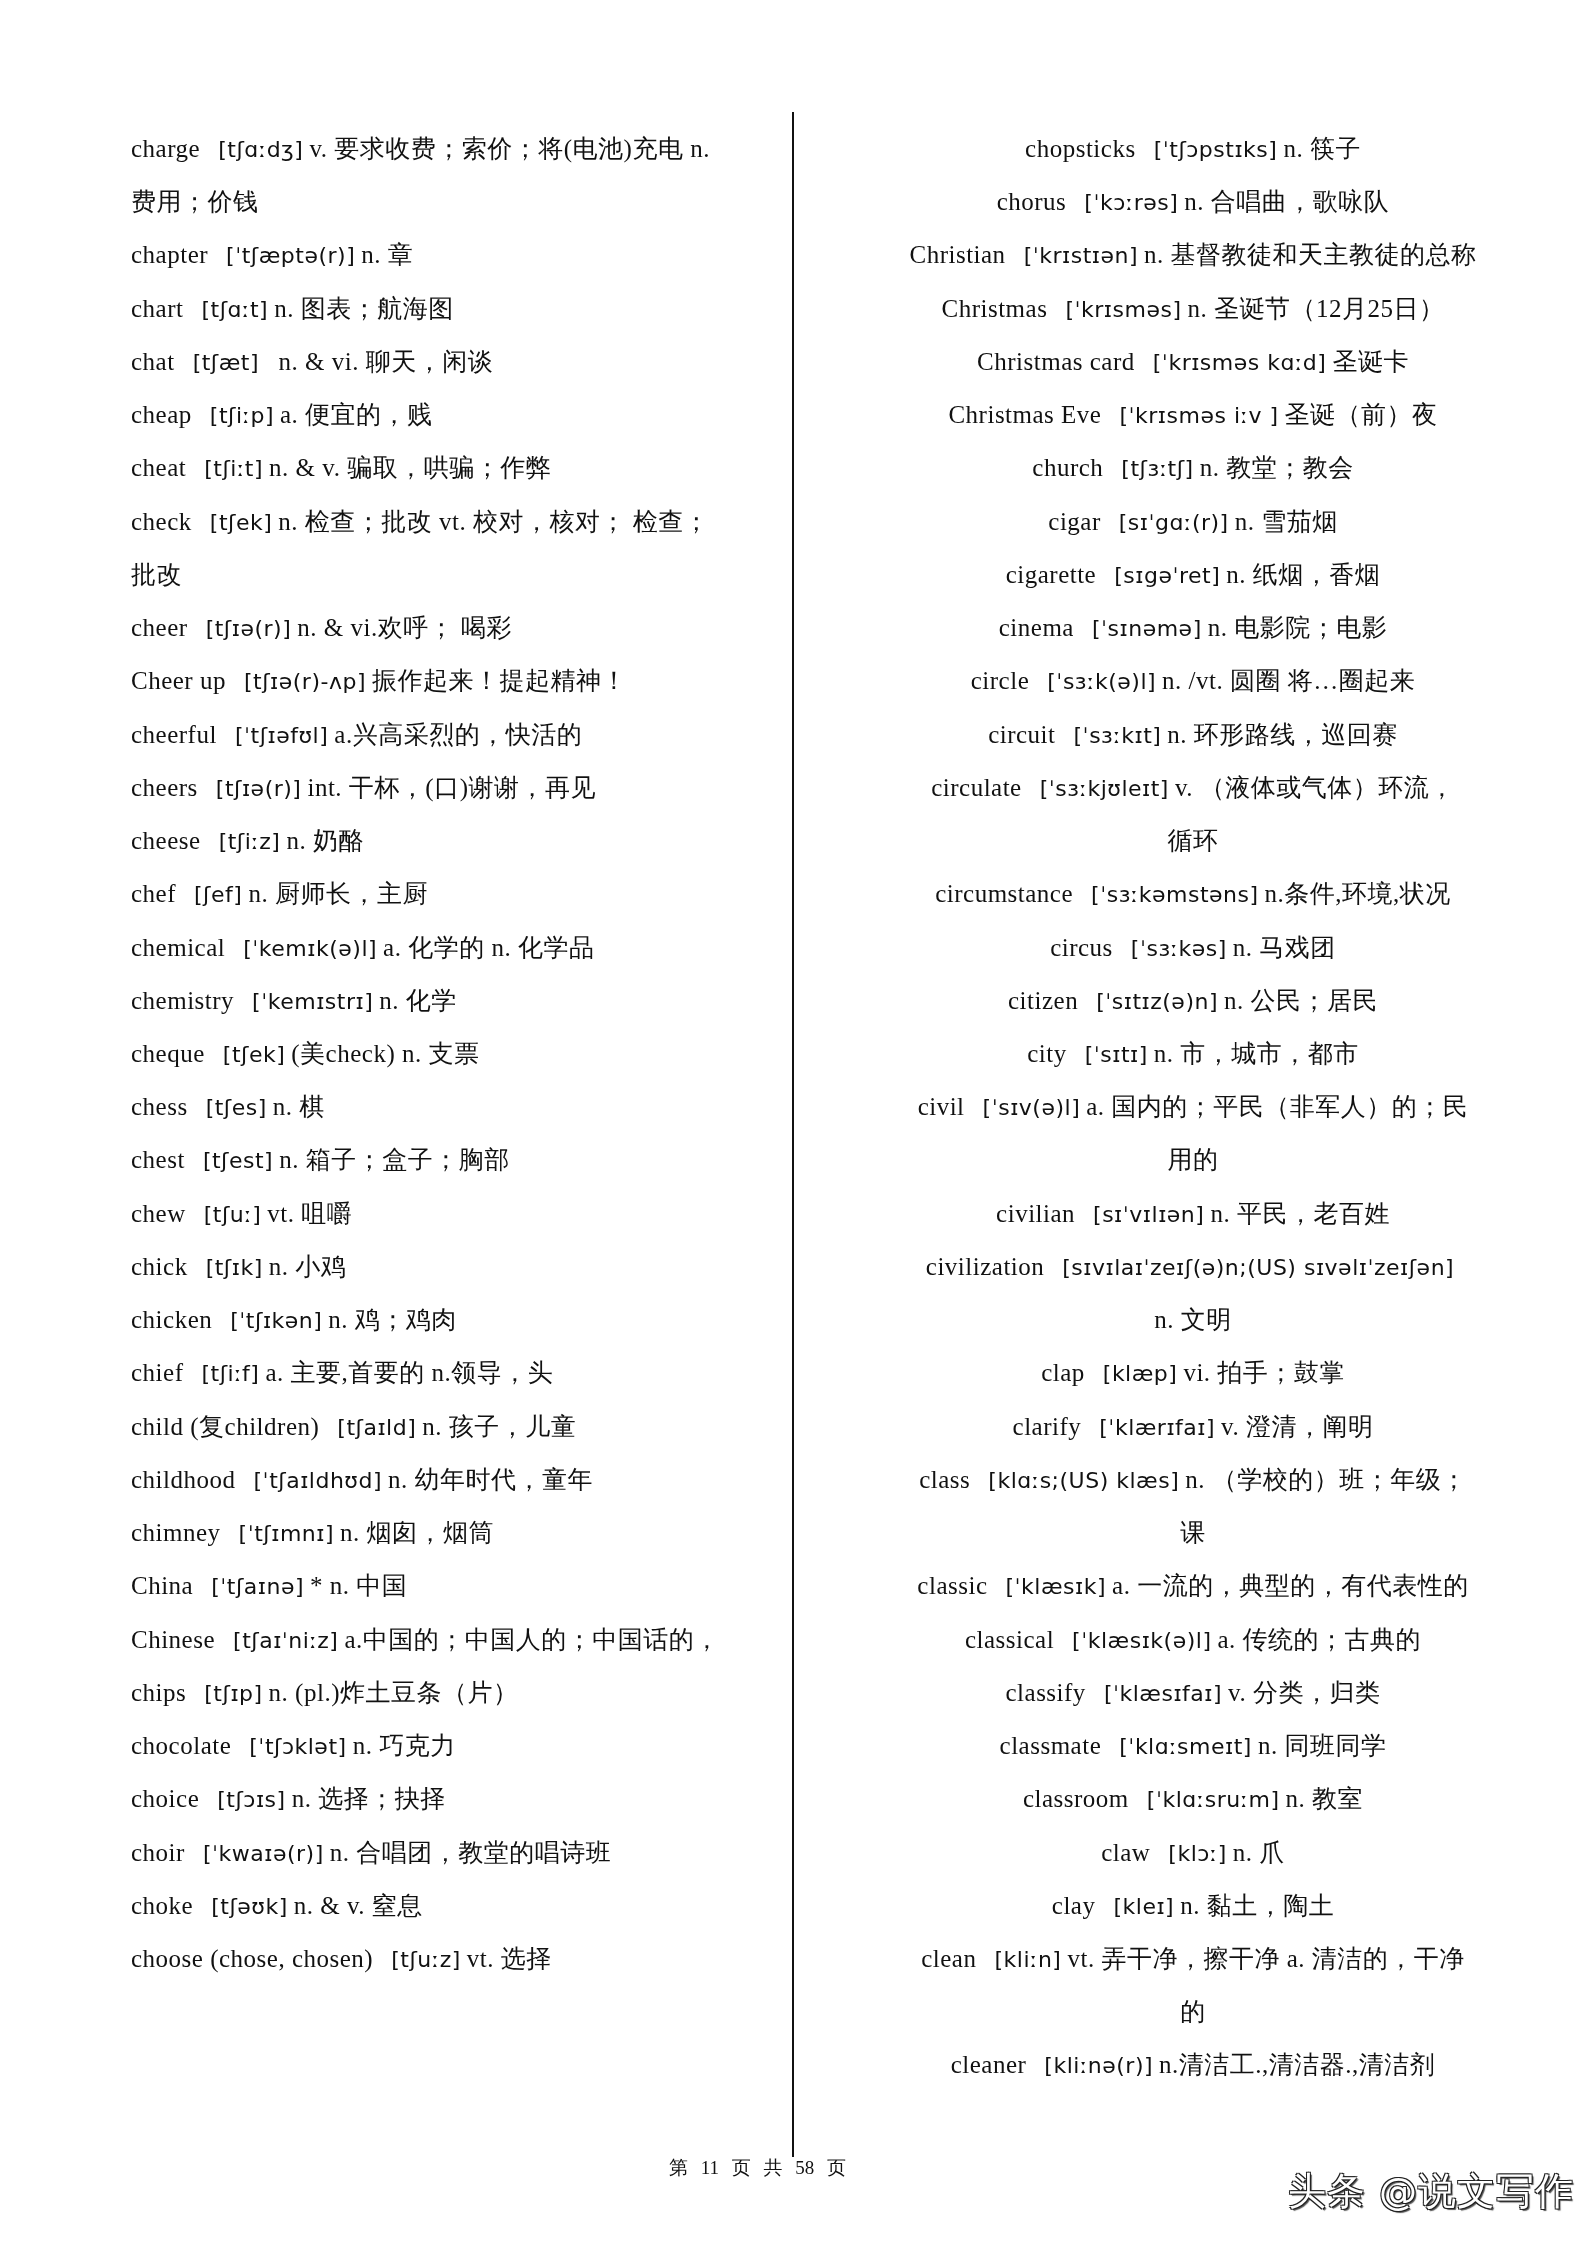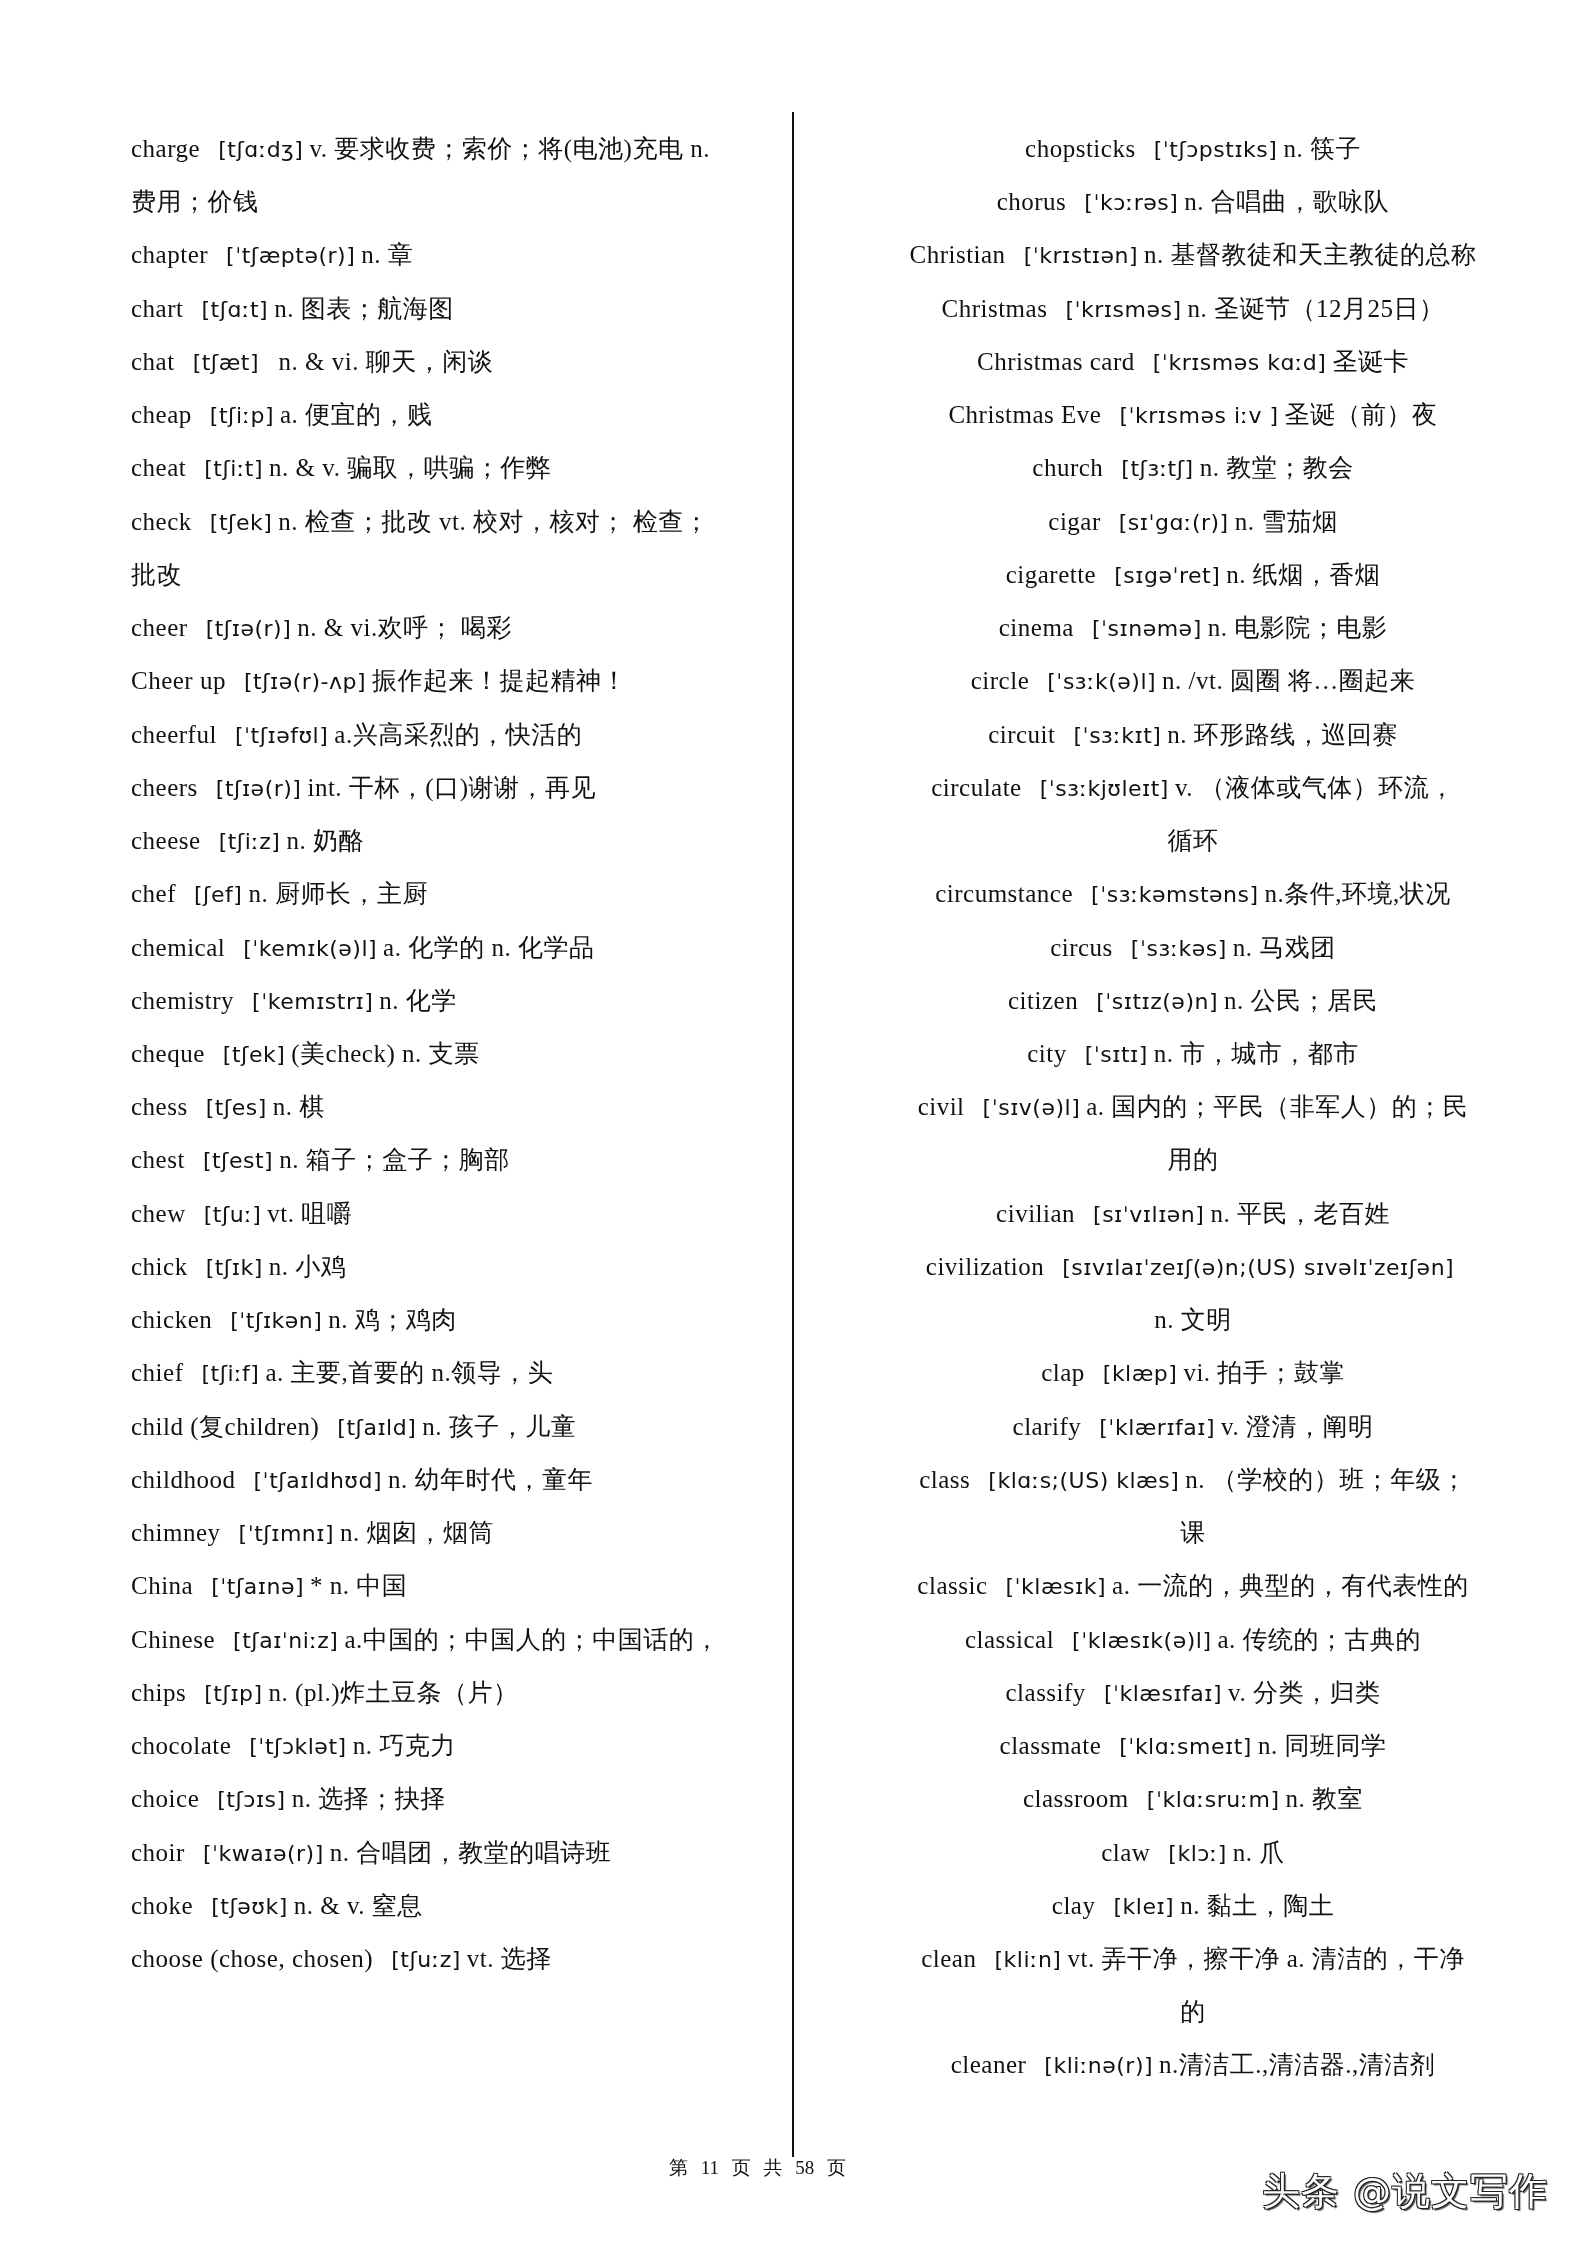--- a/index.html
+++ b/index.html
@@ -10,21 +10,21 @@
   .col-right { left: 823px; width: 740px; text-align: center; }
   .line { height: 53.24px; line-height: 53.24px; font-size: 25px; white-space: nowrap;
           letter-spacing: 0.5px; }
   .line span { white-space: pre; }
   .word { margin-right: 18px; }
   .ipa { font-family: "DejaVu Sans", sans-serif; font-size: 22px; margin-right: 6px; }
   .gloss { }
   .divider { position: absolute; left: 792px; top: 112px; width: 1.5px; height: 2045px; background: #111; }
   .footer { position: absolute; left: 669px; top: 2155px; font-size: 19px; word-spacing: 8px; color: #111;
             font-family: "Liberation Serif", "DejaVu Serif", serif; text-align: center; }
-  .watermark { position: absolute; left: 1262px; top: 2166px; font-size: 38px; color: #ffffff;
+  .watermark { position: absolute; left: 1288px; top: 2166px; font-size: 38px; color: #ffffff;
                font-family: "DejaVu Sans", sans-serif; letter-spacing: 1px;
                text-shadow: -1px -1px 0 #222, 1px -1px 0 #222, -1px 1px 0 #222, 1px 1px 0 #222, 2px 2px 1px #555; }
 </style>
 </head>
 <body>
 
 <div class="col col-left" id="left-col">
     <div class="line">
     <span class="word">charge</span><span class="ipa">[tʃɑːdʒ]</span><span class="gloss">v. 要求收费；索价；将(电池)充电 n.</span>
   </div>

